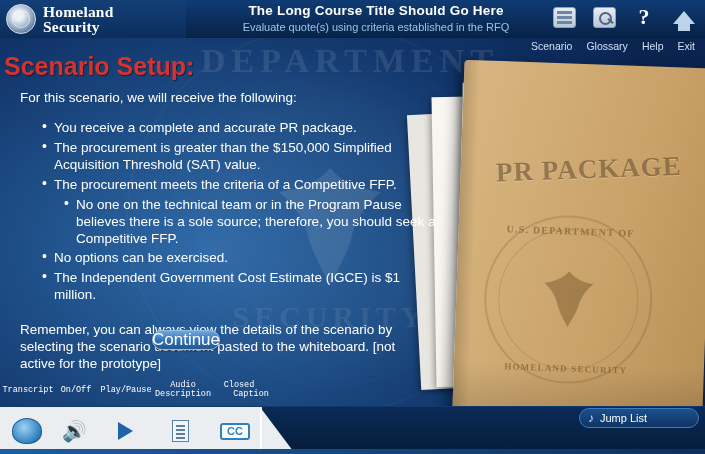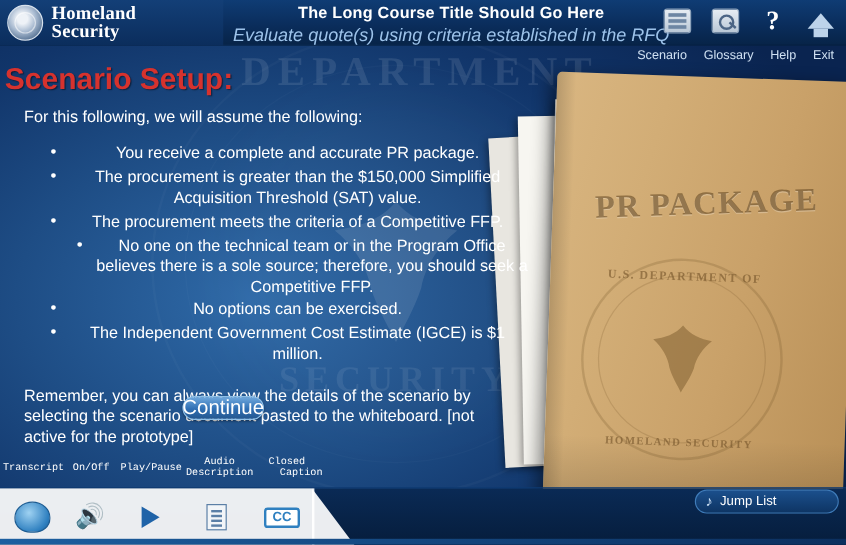--- a/index.html
+++ b/index.html
@@ -111,22 +111,21 @@
     text-align: center;
     color: #ffffff;
     font-size: 13.5px;
     font-weight: bold;
     letter-spacing: .2px;
   }
   .course-sub {
     position: absolute; left: 186px; top: 21px; width: 380px;
     text-align: center;
     color: #9dc3ea;
-    font-size: 15px;
-    font-style: italic;
+    font-size: 11px;
   }
 
   .hdr-icons {
     position: absolute; right: 6px; top: 2px;
     display: flex; align-items: center; gap: 10px;
   }
   .hdr-icon {
     width: 30px; height: 30px;
     display: flex; align-items: center; justify-content: center;
     cursor: pointer;
@@ -280,21 +279,21 @@
     font-size: 25px;
     font-weight: bold;
     text-shadow: 1px 1px 1px rgba(0,0,0,.45);
     font-family: "Liberation Sans", sans-serif;
   }
   .intro {
     margin: 9px 0 0 20px;
     color: #ffffff;
     font-size: 13.5px;
   }
-  ul.bullets { margin: 14px 0 0 42px; list-style: none; text-align: center; }
+  ul.bullets { margin: 14px 0 0 42px; list-style: none; }
   ul.bullets > li {
     color: #ffffff;
     font-size: 13.5px;
     line-height: 17px;
     margin-bottom: 3px;
     padding-left: 12px;
     position: relative;
     max-width: 400px;
   }
   ul.bullets > li::before {
@@ -510,28 +509,28 @@
 
   <div class="subnav">
     <a>Scenario</a>
     <a>Glossary</a>
     <a>Help</a>
     <a>Exit</a>
   </div>
 
   <div class="content">
     <div class="page-title">Scenario Setup:</div>
-    <div class="intro">For this following, we will assume the following:</div>
+    <div class="intro">For this scenario, we will receive the following:</div>
 
     <ul class="bullets">
       <li>You receive a complete and accurate PR package.</li>
       <li>The procurement is greater than the $150,000 Simplified Acquisition Threshold (SAT) value.</li>
       <li>The procurement meets the criteria of a Competitive FFP.</li>
       <ul class="sub">
-        <li>No one on the technical team or in the Program Office believes there is a sole source; therefore, you should seek a Competitive FFP.</li>
+        <li>No one on the technical team or in the Program Pause believes there is a sole source; therefore, you should seek a Competitive FFP.</li>
       </ul>
       <li>No options can be exercised.</li>
       <li>The Independent Government Cost Estimate (IGCE) is $1 million.</li>
     </ul>
 
     <div class="remember">Remember, you can always view the details of the scenario by selecting the scenario document pasted to the whiteboard. [not active for the prototype]</div>
   </div>
 
   <div class="continue-btn">Continue</div>
 

